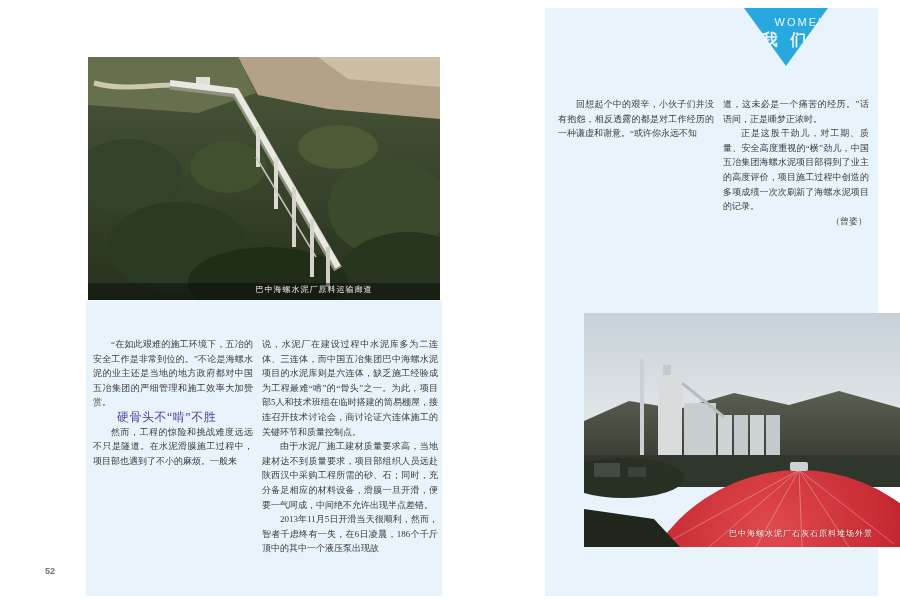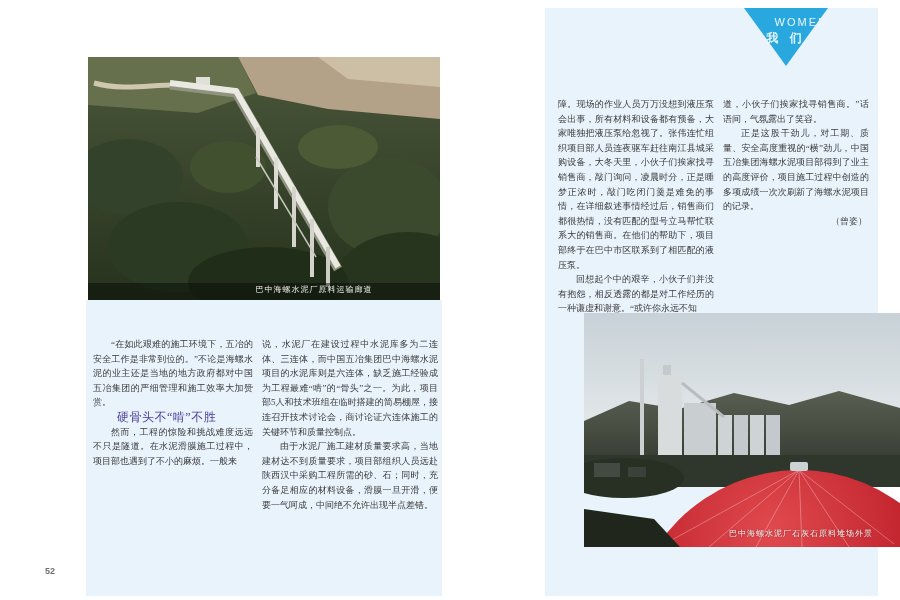--- a/index.html
+++ b/index.html
@@ -10,21 +10,21 @@
   .panel{position:absolute;background:#e9f3fb;}
   #left-panel{left:86px;top:300px;width:356px;height:296px;}
   #right-panel{left:545px;top:8px;width:333px;height:588px;}
 
   
   #corner-tab{position:absolute;left:744px;top:8px;width:84px;height:58px;}
   #corner-tab svg{display:block;}
   .tab-text{position:absolute;width:100%;text-align:center;color:#eaf6fd;
             font-family:"Liberation Sans","DejaVu Sans",sans-serif;}
   .tab-en{top:8px;font-size:11px;letter-spacing:2px;text-align:right;}
-  .tab-cn{top:22px;font-size:12px;font-weight:bold;letter-spacing:4px;}
+  .tab-cn{top:22px;font-size:16px;font-weight:bold;letter-spacing:4px;}
 
   
   .photo{position:absolute;overflow:hidden;}
   #photo-left{left:88px;top:57px;width:352px;height:243px;}
   #photo-right{left:584px;top:313px;width:320px;height:234px;}
   .photo svg{display:block;}
   .photo-caption{position:absolute;color:#f2f2ee;font-size:8px;letter-spacing:1px;
                  font-family:"Liberation Sans","DejaVu Sans",sans-serif;text-align:center;margin-top:12px;}
   #caption-left{left:110px;right:10px;bottom:5px;}
   #caption-right{left:120px;right:6px;bottom:8px;text-shadow:0 0 2px rgba(0,0,0,.4);}
@@ -97,38 +97,38 @@
 
   <div id="left-cols" class="cols">
     <div id="lcol1" class="col">
       <p>“在如此艰难的施工环境下，五冶的安全工作是非常到位的。”不论是海螺水泥的业主还是当地的地方政府都对中国五冶集团的严细管理和施工效率大加赞赏。</p>
       <p class="sub-heading">硬骨头不“啃”不胜</p>
       <p>然而，工程的惊险和挑战难度远远不只是隧道。在水泥滑膜施工过程中，项目部也遇到了不小的麻烦。一般来</p>
     </div>
     <div id="lcol2" class="col">
       <p class="noind">说，水泥厂在建设过程中水泥库多为二连体、三连体，而中国五冶集团巴中海螺水泥项目的水泥库则是六连体，缺乏施工经验成为工程最难“啃”的“骨头”之一。为此，项目部5人和技术班组在临时搭建的简易棚屋，接连召开技术讨论会，商讨论证六连体施工的关键环节和质量控制点。</p>
       <p>由于水泥厂施工建材质量要求高，当地建材达不到质量要求，项目部组织人员远赴陕西汉中采购工程所需的砂、石；同时，充分备足相应的材料设备，滑膜一旦开滑，便要一气呵成，中间绝不允许出现半点差错。</p>
+      <p>2013年11月5日开滑当天很顺利，然而，智者千虑终有一失，在6日凌晨，186个千斤顶中的其中一个液压泵出现故</p>
     </div>
   </div>
 
   <div id="corner-tab">
     <svg width="84" height="58" viewBox="0 0 84 58">
       <polygon points="0,0 84,0 42,58" fill="#29a8e0"></polygon>
     </svg>
     <div class="tab-text tab-en">WOMEN</div>
     <div class="tab-text tab-cn">我 们</div>
   </div>
 
   <div id="right-cols" class="cols">
     <div id="rcol1" class="col">
-      <p class="noind">障。现场的作业人员万万没想到液压泵会出事，所有材料和设备都有预备，大家唯独把液压泵给忽视了。张伟连忙组织项目部人员连夜驱车赶往南江县城采购设备，大冬天里，小伙子们挨家找寻销售商，敲门询问，凌晨时分，正是睡梦正浓时，敲门吃闭门羹是难免的事情，在详细叙述事情经过后，销售商们都很热情，没有匹配的型号立马帮忙联系大的销售商。在他们的帮助下，项目部终于在巴中市区联系到了相匹配的液压泵。</p>
       <p>回想起个中的艰辛，小伙子们并没有抱怨，相反透露的都是对工作经历的一种谦虚和谢意。“或许你永远不知</p>
     </div>
     <div id="rcol2" class="col">
-      <p class="noind">道，小伙子们挨家找寻销售商。”话语间，气氛露出了笑容。</p>
+      <p class="noind">道，这未必是一个痛苦的经历。”话语间，正是睡梦正浓时。</p>
       <p>正是这股干劲儿，对工期、质量、安全高度重视的“横”劲儿，中国五冶集团海螺水泥项目部得到了业主的高度评价，项目施工过程中创造的多项成绩一次次刷新了海螺水泥项目的记录。</p>
       <p class="byline">（曾姿）</p>
     </div>
   </div>
 
   <div id="photo-right" class="photo">
     <svg width="320" height="234" viewBox="0 0 320 234">
       <defs>
         <linearGradient id="sky" x1="0" y1="0" x2="0" y2="1">
           <stop offset="0" stop-color="#c7d1d7"></stop>

